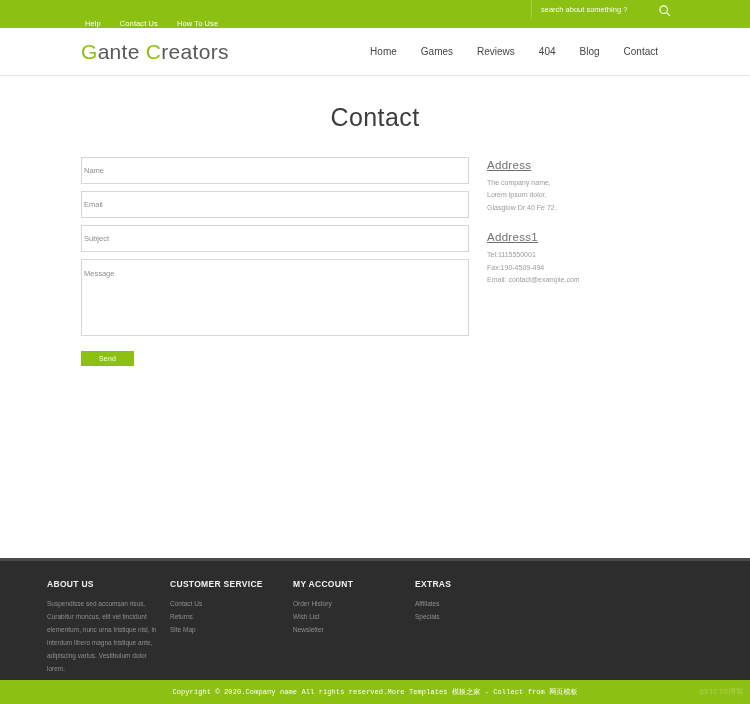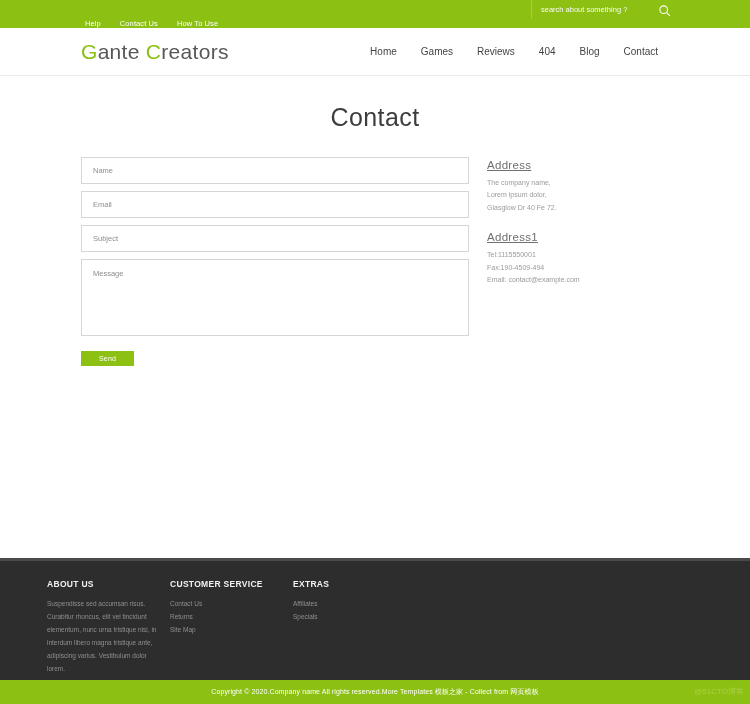--- a/index.html
+++ b/index.html
@@ -111,21 +111,21 @@
     display: flex;
     align-items: flex-start;
   }
   .form-col { width: 388px; }
   .field {
     width: 100%;
     height: 27px;
     border: 1px solid #d6d6d6;
     background: #ffffff;
     margin-bottom: 7px;
-    padding-left: 11px;
+    padding-left: 2px;
     font-size: 7.5px;
     color: #8d8d8d;
     font-family: "Liberation Sans", sans-serif;
     outline: none;
   }
   .field::placeholder { color: #8d8d8d; }
   textarea.field {
     height: 77px;
     padding-top: 9px;
     resize: none;
@@ -210,20 +210,21 @@
   }
 
   
   .copyright {
     background: #8cc012;
     height: 24px;
     display: flex;
     align-items: center;
     justify-content: center;
     position: relative;
+    font-family: Liberation Mono, monospace;
   }
   .copyright-text {
     color: #ffffff;
     font-size: 7px;
     letter-spacing: 0.1px;
     white-space: nowrap;
   }
   .watermark {
     position: absolute;
     right: 6px;
@@ -305,20 +306,26 @@
     </div>
 
 
     <div class="fcol cust">
       <h4>CUSTOMER SERVICE</h4>
       <a href="#">Contact Us</a>
       <a href="#">Returns</a>
       <a href="#">Site Map</a>
     </div>
 
+    <div class="fcol acct">
+      <h4>MY ACCOUNT</h4>
+      <a href="#">Order History</a>
+      <a href="#">Wish List</a>
+      <a href="#">Newsletter</a>
+    </div>
 
     <div class="fcol extras">
       <h4>EXTRAS</h4>
       <a href="#">Affiliates</a>
       <a href="#">Specials</a>
     </div>
   </div>
 
   <div class="copyright">
     <span class="copyright-text">Copyright © 2020.Company name All rights reserved.More Templates 模板之家 - Collect from 网页模板</span>

